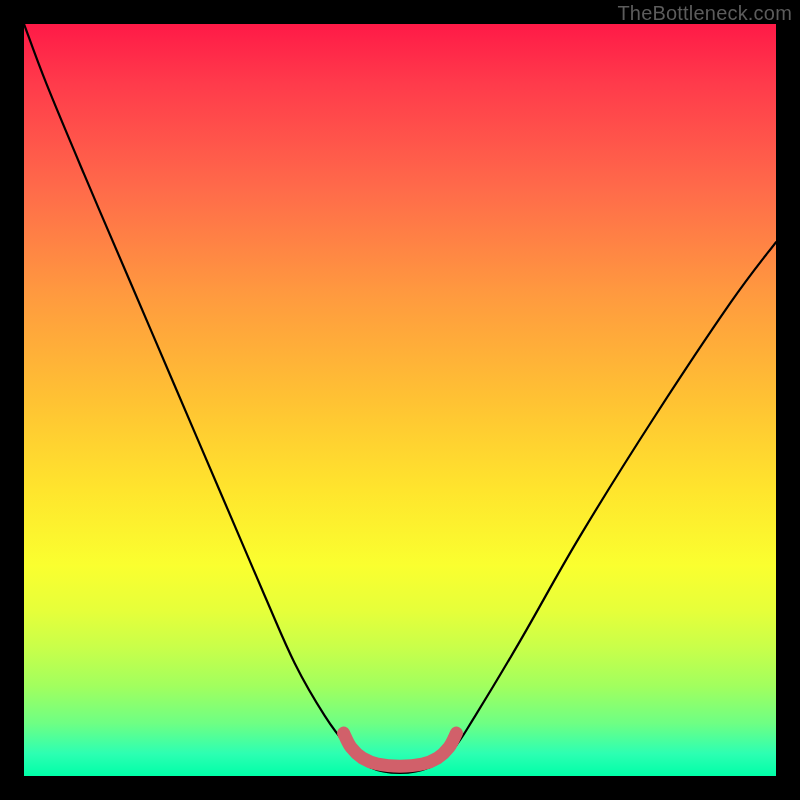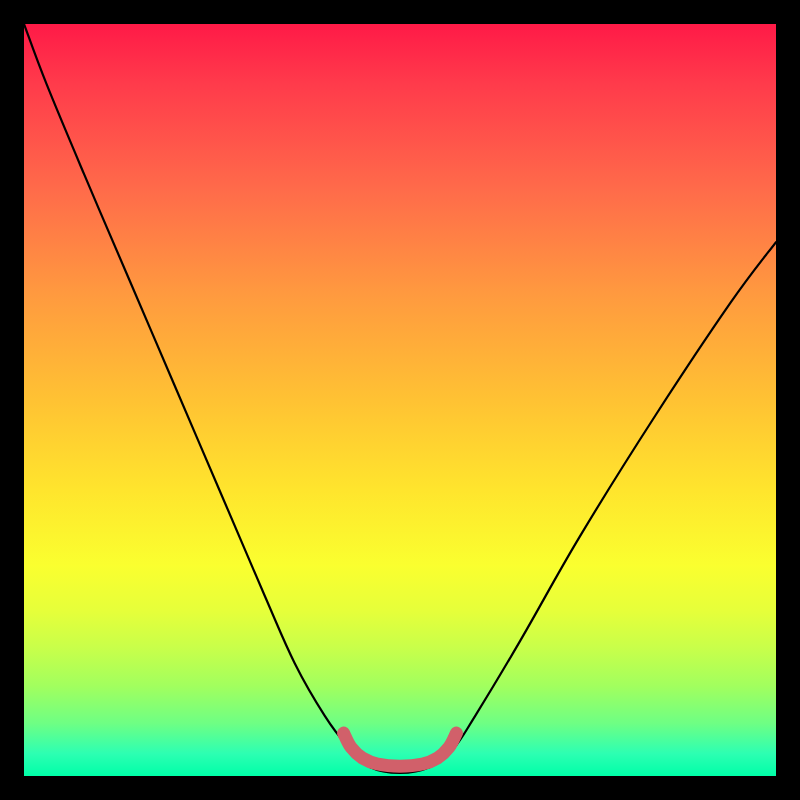--- a/index.html
+++ b/index.html
@@ -58,19 +58,20 @@
     left: 0;
     top: 0;
     width: 752px;
     height: 752px;
   }
 </style>
 </head>
 <body>
 
 <div class="frame">
+  <div class="watermark">TheBottleneck.com</div>
   <div class="plot">
     <svg class="curve" viewBox="0 0 752 752" preserveAspectRatio="none">
       <path fill="none" stroke-width="2.2" stroke-linecap="round" stroke-linejoin="round" stroke="#000000" d="M 0.0 0.0 C 4.1 10.8, 11.7 33.1, 22.6 60.2 C 33.4 87.2, 45.3 115.2, 60.2 150.4 C 75.0 185.6, 89.0 217.8, 105.3 255.7 C 121.5 293.6, 134.2 323.1, 150.4 361.0 C 166.6 398.9, 179.3 428.3, 195.5 466.2 C 211.8 504.1, 227.1 540.4, 240.6 571.5 C 254.2 602.7, 259.9 617.5, 270.7 639.2 C 281.5 660.9, 291.3 677.0, 300.8 691.8 C 310.3 706.7, 315.2 712.7, 323.4 721.9 C 331.5 731.1, 336.4 738.1, 345.9 743.0 C 355.4 747.8, 365.2 749.0, 376.0 749.0 C 386.8 749.0, 396.6 747.2, 406.1 743.0 C 415.6 738.8, 420.5 734.9, 428.6 725.7 C 436.8 716.5, 439.0 711.5, 451.2 691.8 C 463.4 672.2, 477.4 649.1, 496.3 616.6 C 515.3 584.2, 532.1 552.0, 556.5 511.4 C 580.8 470.8, 604.6 433.0, 631.7 391.0 C 658.8 349.1, 685.2 309.4, 706.9 278.2 C 728.5 247.1, 743.9 228.9, 752.0 218.1"></path>
       <path fill="none" stroke-width="13" stroke-linecap="round" stroke-linejoin="round" stroke="#d1606a" d="M 319.6 709.1 C 321.0 711.7, 323.7 719.0, 327.1 723.4 C 330.5 727.9, 333.7 731.0, 338.4 734.0 C 343.1 736.9, 346.7 738.5, 353.4 740.0 C 360.2 741.5, 367.9 742.2, 376.0 742.2 C 384.1 742.2, 391.8 741.5, 398.6 740.0 C 405.3 738.5, 408.9 736.9, 413.6 734.0 C 418.3 731.0, 421.5 727.9, 424.9 723.4 C 428.3 719.0, 431.0 711.7, 432.4 709.1"></path>
     </svg>
   </div>
 </div>
 
 </body></html>

